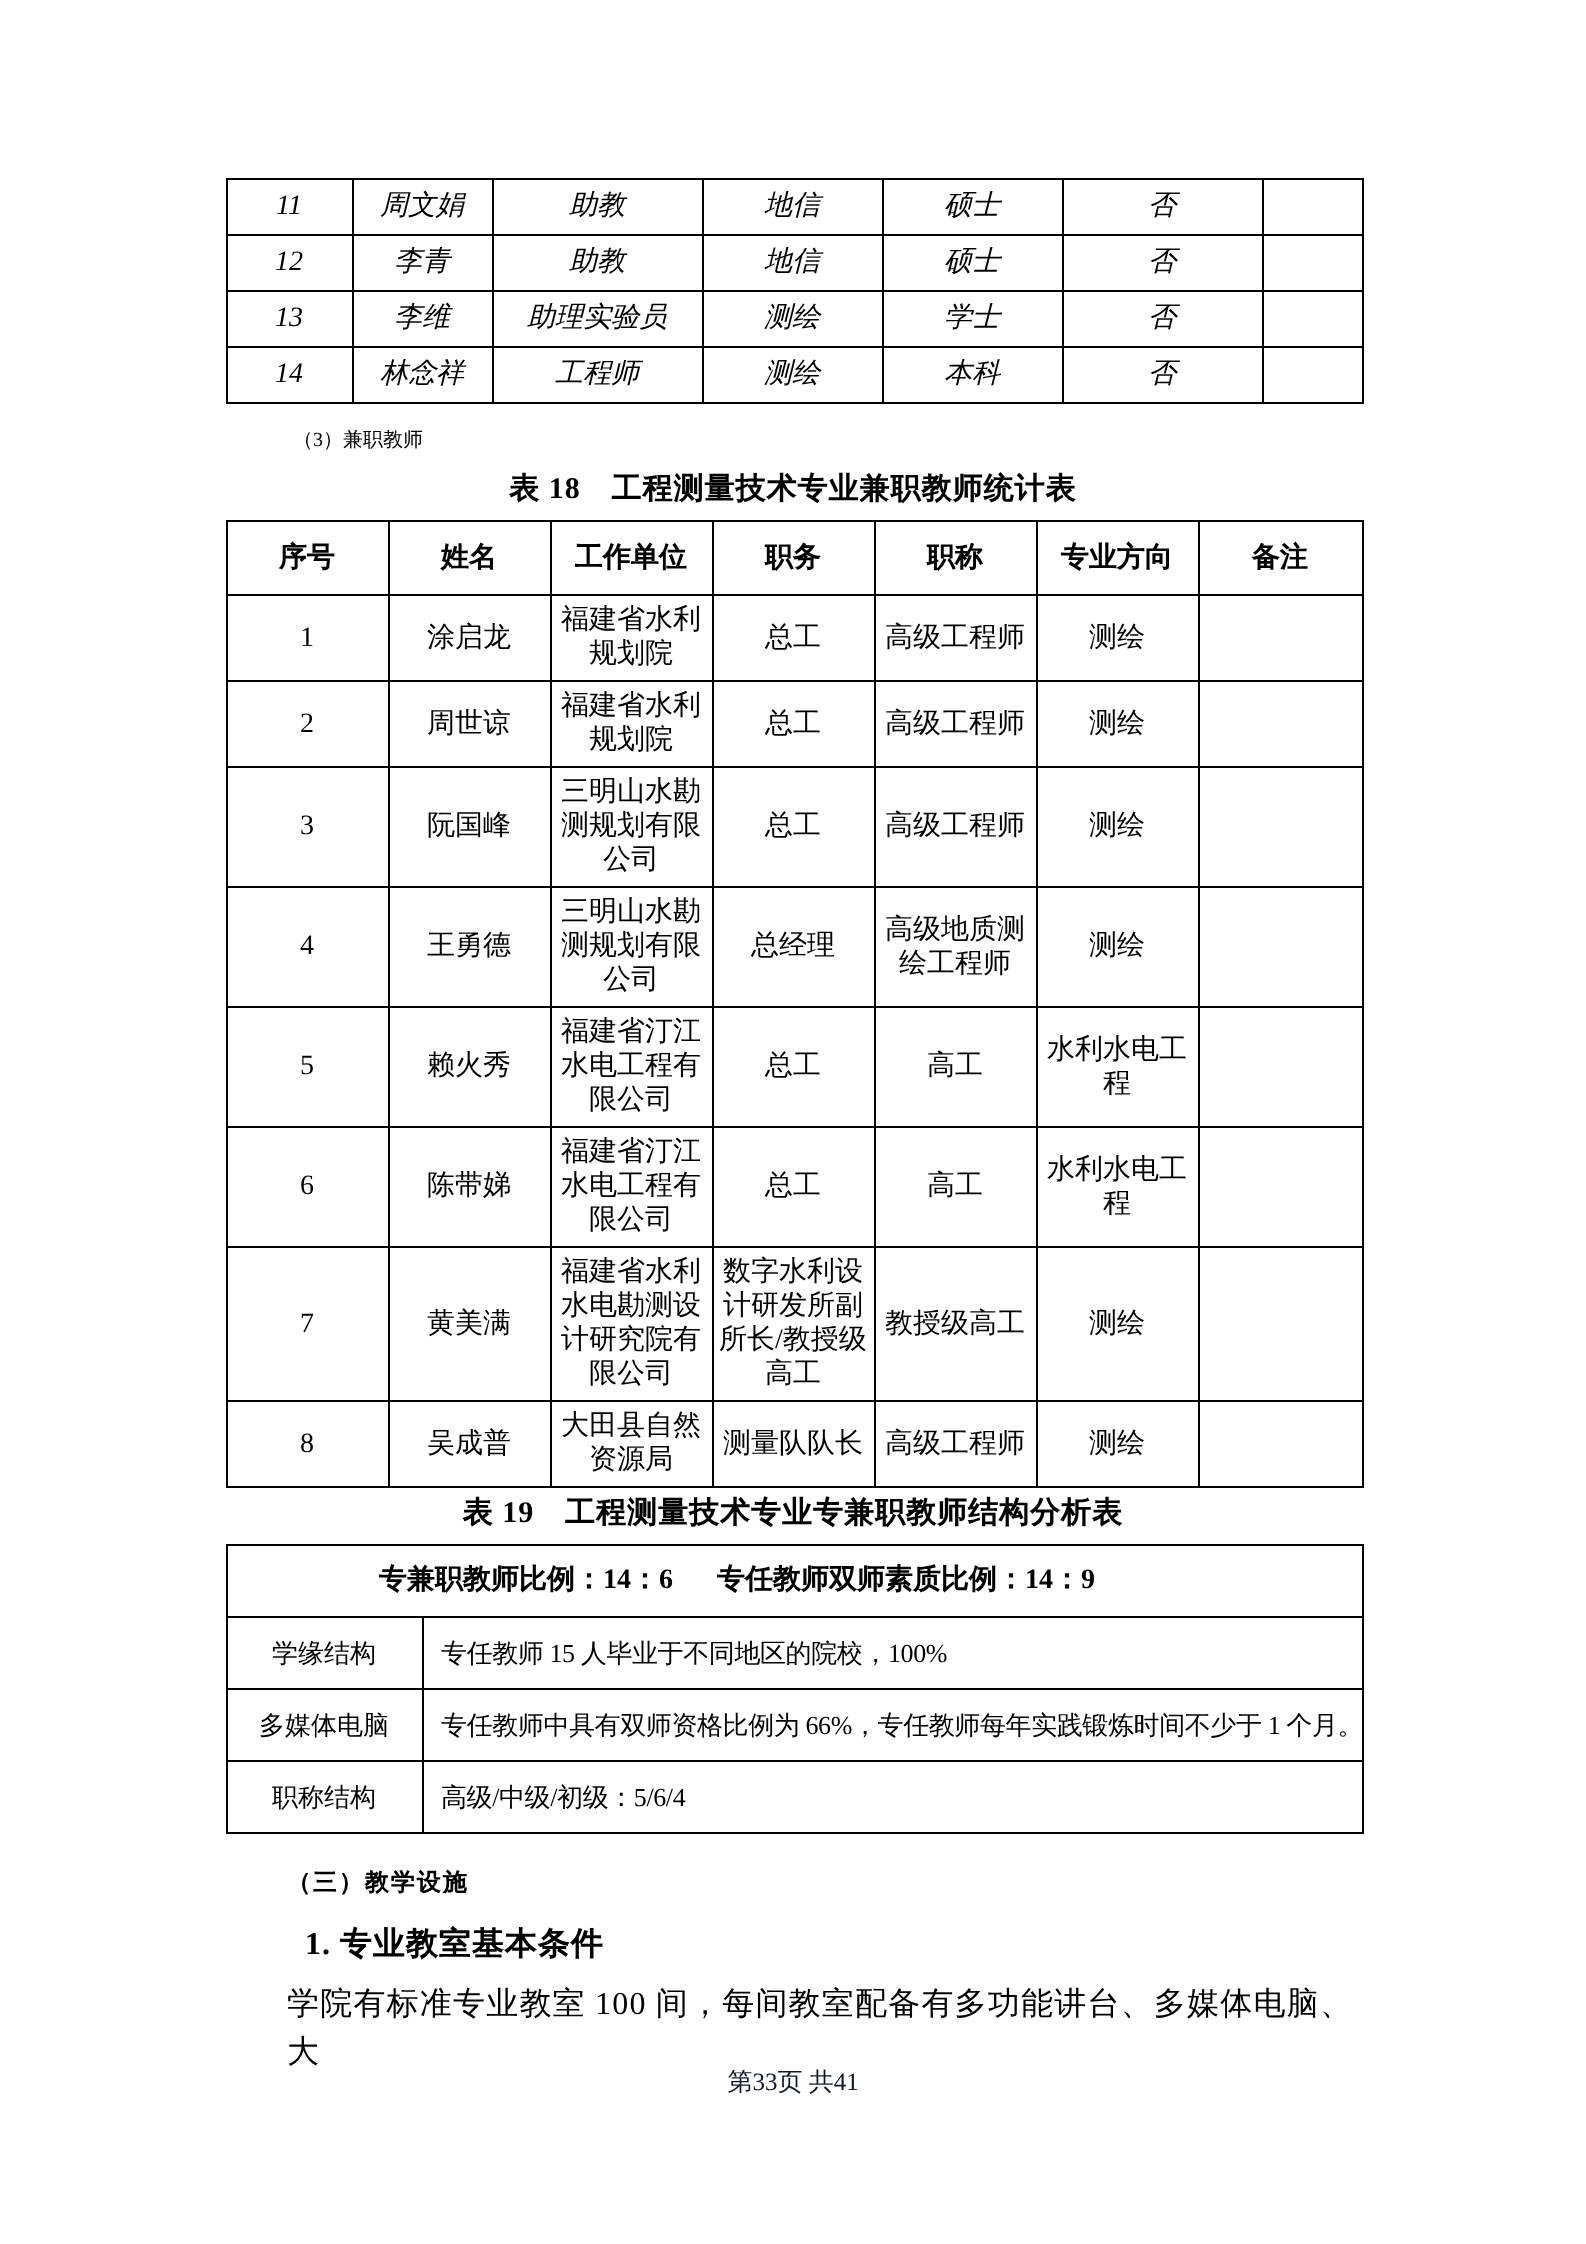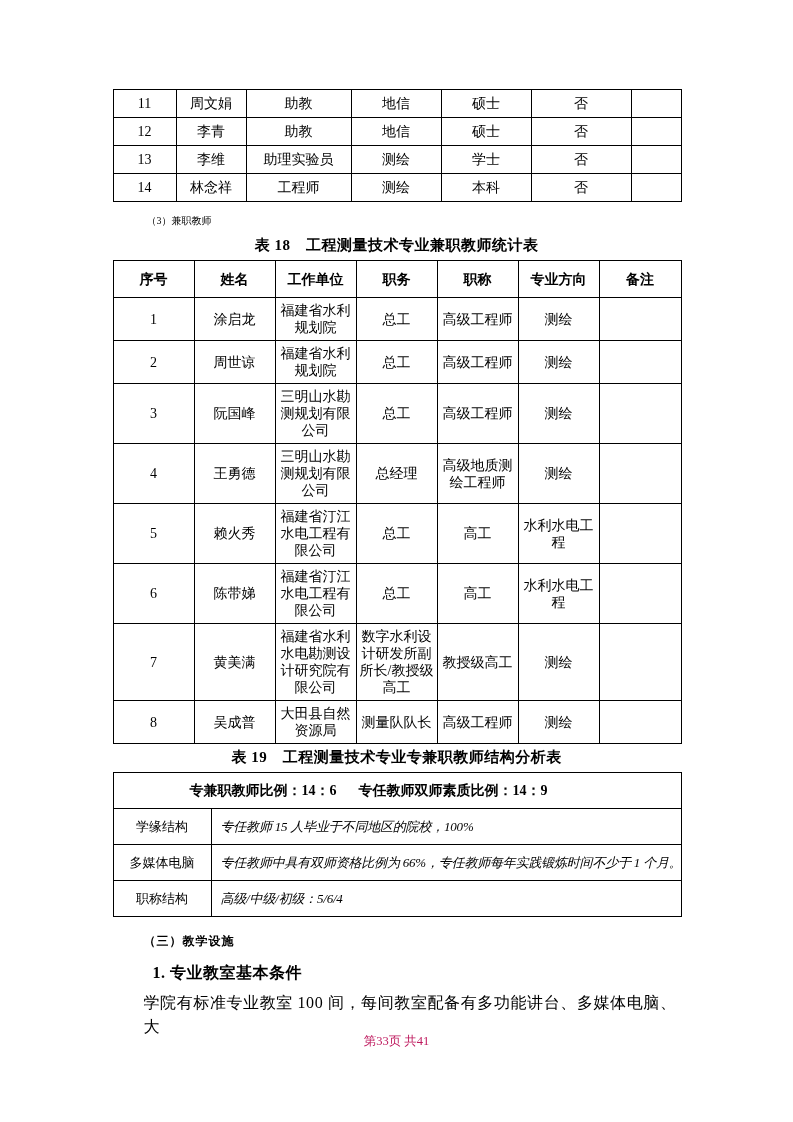--- a/index.html
+++ b/index.html
@@ -16,43 +16,43 @@
     border:1px solid #000;
     text-align:center;vertical-align:middle;
     font-size:14px;line-height:17px;
     padding:3px 3px;
     word-break:break-all;
     overflow:hidden;
   }
   table{border:1.5px solid #000;}
 
   
-  .cont-tbl td{padding:5px 2px;}
+  .cont-tbl td{padding:5px 2px;font-style:italic;}
 
   
   .tbl18 th{font-weight:bold;height:30px;}
   .tbl18 td{padding:4px 3px;}
 
   
   .tbl19 td{font-size:13px;}
   .tbl19 .ratio-cell{padding:9px 0;}
   .ratios{display:flex;align-items:flex-end;padding-left:76px;gap:22px;font-weight:bold;font-size:14px;white-space:nowrap;}
   .tbl19 .label-cell{padding:9px 2px;}
-  .tbl19 .value-cell{text-align:left;padding:9px 6px 9px 9px;white-space:nowrap;letter-spacing:-0.2px;font-style:italic;}
+  .tbl19 .value-cell{text-align:left;padding:9px 6px 9px 9px;white-space:nowrap;letter-spacing:-0.2px;}
 
   .sec-heading{font-size:10px;line-height:22px;margin:8px 0 0;padding-left:34px;}
   .tbl-caption{font-size:15px;font-weight:bold;line-height:22px;margin:2px 0 4px;text-align:center;letter-spacing:0.5px;}
 
   .big-heading{font-size:12px;font-weight:bold;line-height:24px;margin:12px 0 0;padding-left:31px;letter-spacing:1px;}
   .sub-heading{font-size:16px;font-weight:bold;line-height:24px;margin:8px 0 0;padding-left:40px;letter-spacing:0.5px;}
   .body-para{font-size:16px;line-height:24px;margin:6px 0 0;padding-left:31px;letter-spacing:0.6px;}
 
   .page-footer{
     position:absolute;left:0;bottom:72px;width:793px;
-    text-align:center;font-size:12.5px;color:#be185d;
+    text-align:center;font-size:12.5px;color:#0f172a;
   }
 </style>
 </head>
 <body>
 
 <div class="content">
 
   <table class="cont-tbl">
     <colgroup>
       <col style="width:63px">

